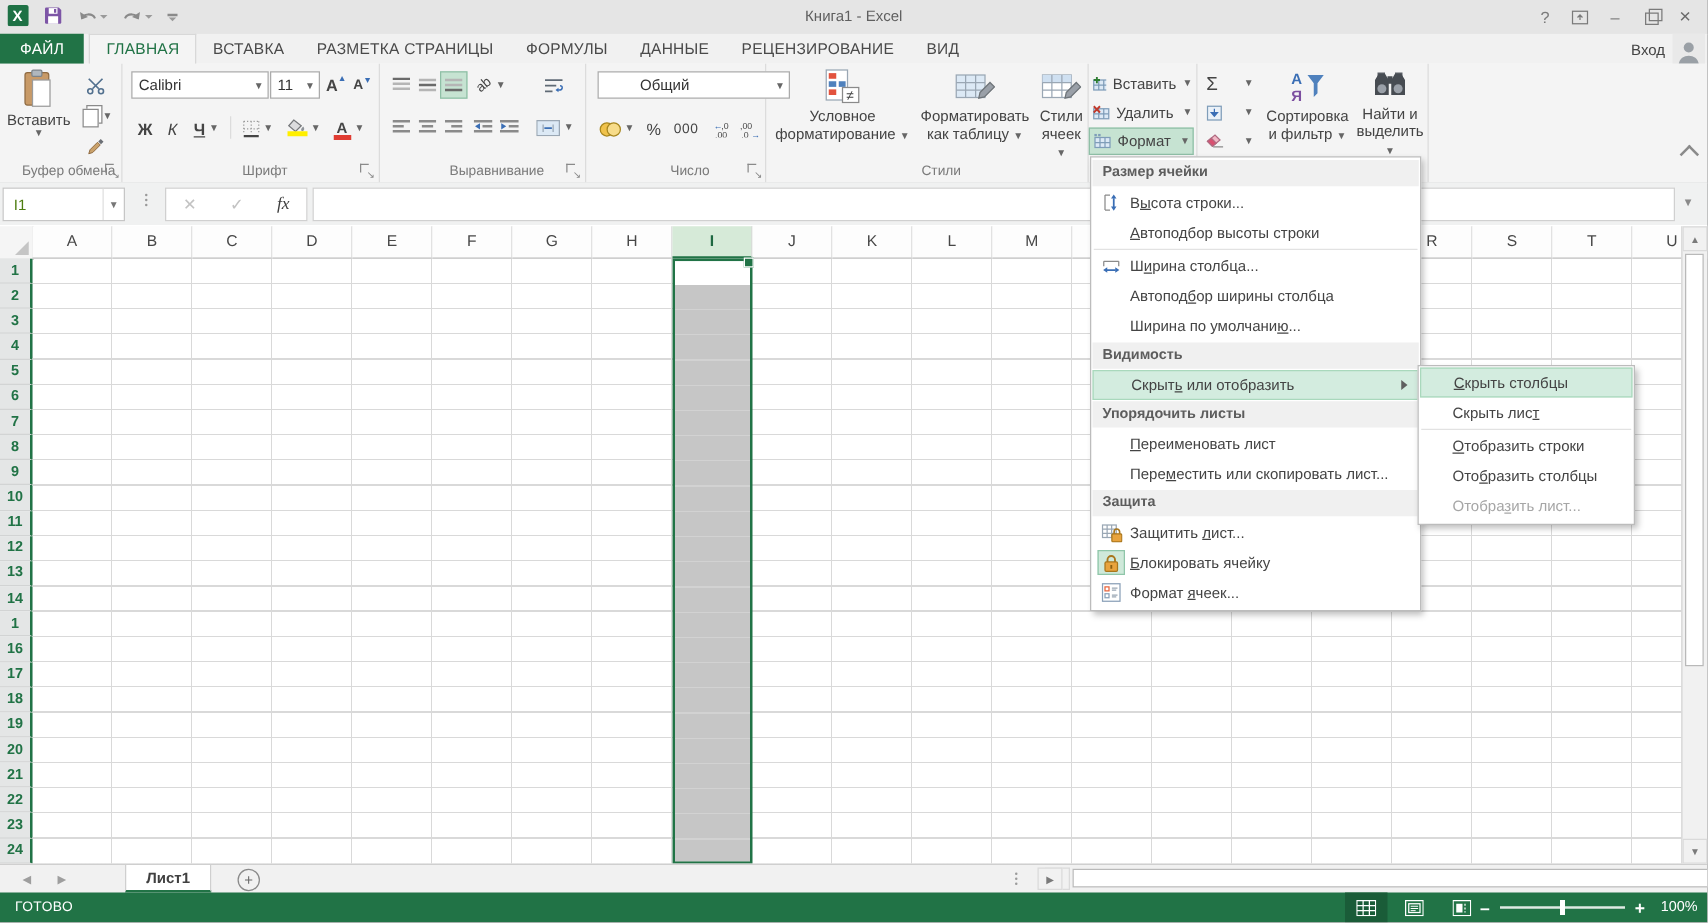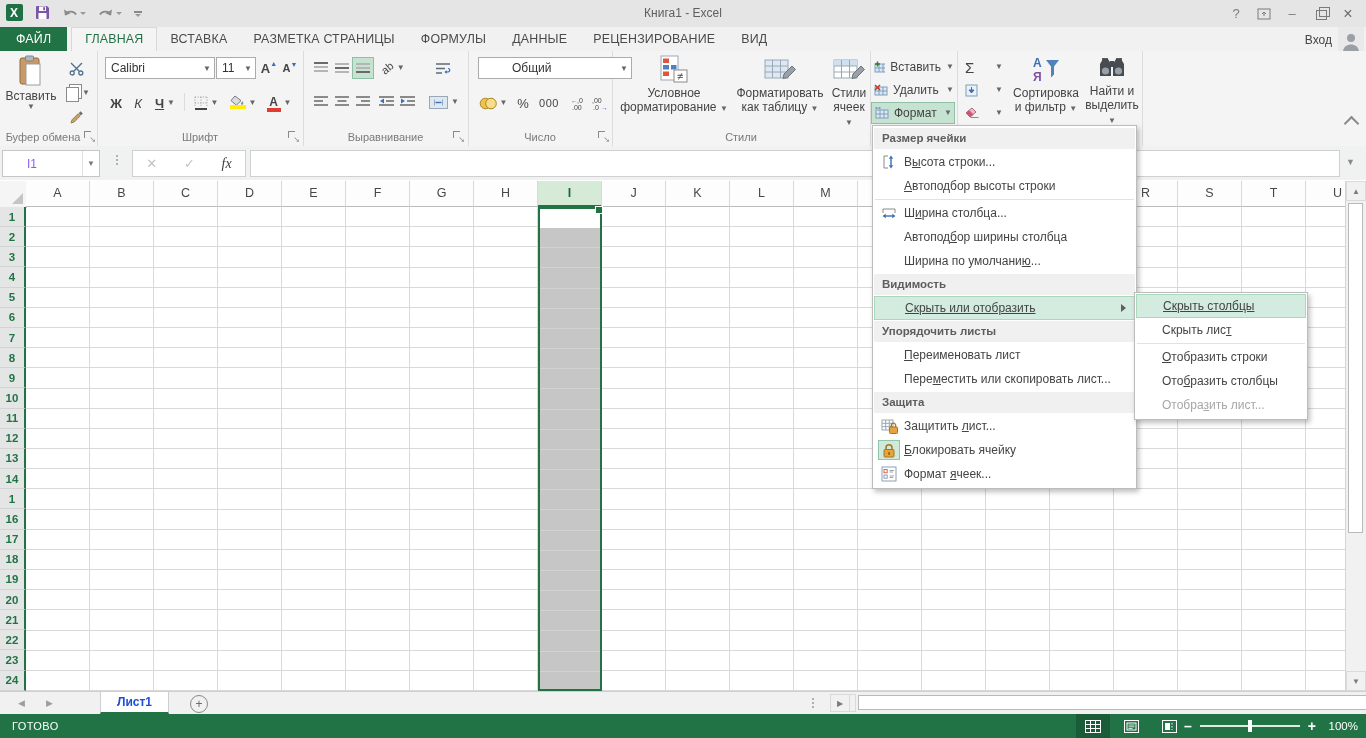--- a/index.html
+++ b/index.html
@@ -26,42 +26,42 @@
   #tabs{display:flex;height:24px;align-items:stretch;}
   .tab{padding:0 13px;line-height:24px;font-size:12.4px;color:#4a4a4a;letter-spacing:.2px;}
   .tab.file{background:#217346;color:#fff;margin-right:4px;padding:0 16px;}
   .tab.active{background:#f4f4f4;color:#217346;border:1px solid #d8d8d8;border-bottom:none;line-height:22px;}
   #signin{position:absolute;right:34px;top:3px;height:20px;line-height:20px;color:#444;}
   .avatar{position:absolute;right:2px;top:0px;width:26px;height:24px;background:#e9e9e9;display:flex;align-items:flex-end;justify-content:center;overflow:hidden;}
 
   
   #ribbon{position:absolute;left:0;top:51px;width:1366px;height:95px;background:#f4f4f4;border-bottom:1px solid #d2d2d2;}
   .group{position:absolute;top:0;height:95px;border-right:1px solid #dcdcdc;}
-  .glabel{position:absolute;bottom:3px;left:0;width:100%;text-align:center;font-size:11px;color:#7a7a7a;}
+  .glabel{position:absolute;bottom:3px;left:12px;width:100%;text-align:center;font-size:11px;color:#7a7a7a;}
   .launcher{position:absolute;bottom:4px;width:11px;height:11px;}
   .launcher:before{content:"";position:absolute;left:0;top:0;width:6px;height:6px;border-left:1px solid #8a8a8a;border-top:1px solid #8a8a8a;}
   .launcher:after{content:"\2198";position:absolute;right:-1px;bottom:-2px;font-size:8px;color:#8a8a8a;}
   .rbtn{position:absolute;display:flex;align-items:center;justify-content:center;border:1px solid transparent;}
   .rbtn.sel{background:#c6e3d2;border-color:#8fbfa6;}
   .combo{position:absolute;background:#fff;border:1px solid #ababab;height:20px;display:flex;align-items:center;font-size:12px;color:#333;}
   .combo .ctext{flex:1;padding-left:5px;white-space:nowrap;overflow:hidden;}
   .combo .cda{width:14px;text-align:center;color:#666;font-size:8px;}
   .bigbtn{position:absolute;display:flex;flex-direction:column;align-items:center;color:#444;}
   .bigbtn .blabel{font-size:12px;line-height:13px;text-align:center;}
   .da8{font-size:8px;color:#666;line-height:8px;}
   .fontletter{font-weight:bold;font-size:13px;color:#444;}
   .colorbar{position:absolute;left:2px;right:2px;bottom:2px;height:4px;}
   .twoline{font-size:12px;line-height:14px;text-align:center;color:#444;}
   .smallrow{position:absolute;height:22px;display:flex;align-items:center;gap:5px;font-size:12px;color:#444;}
   .chevron-up{width:9px;height:9px;border-left:2px solid #8a8a8a;border-top:2px solid #8a8a8a;transform:rotate(45deg);}
 
   
   #fbar{position:absolute;left:0;top:146px;width:1366px;height:34px;background:#f0f1f1;border-bottom:1px solid #d9d9d9;}
   #namebox{position:absolute;left:2px;top:4px;width:96px;height:25px;background:#fff;border:1px solid #c6c6c6;display:flex;align-items:center;}
-  #namebox .nb-text{flex:1;padding-left:24px;color:#8b5cf6;}
+  #namebox .nb-text{flex:1;padding-left:8px;color:#4d7c0f;}
   #namebox .nb-da{width:16px;height:100%;display:flex;align-items:center;justify-content:center;border-left:1px solid #e0e0e0;color:#777;font-size:8px;}
   .grip{display:flex;flex-direction:column;gap:2px;align-items:center;}
   .grip i{width:2px;height:2px;border-radius:50%;background:#9a9a9a;}
   #fx-panel{position:absolute;left:132px;top:4px;width:112px;height:25px;background:#fff;border:1px solid #d0d0d0;display:flex;align-items:center;justify-content:space-around;}
   #fx-panel .dim{color:#c3c3c3;font-size:13px;}
   #fx-panel .fx{font-family:"Liberation Serif","DejaVu Serif",serif;font-style:italic;font-size:14px;color:#3e3e3e;}
   #fvalue{position:absolute;left:250px;top:4px;width:1088px;height:25px;background:#fff;border:1px solid #d0d0d0;}
 
   
   #gridarea{position:absolute;left:0;top:180px;width:1366px;height:511px;background:#fff;overflow:hidden;}
@@ -82,21 +82,21 @@
   #fillhandle{position:absolute;right:-3px;top:-3px;width:6px;height:6px;background:#217346;border:1px solid #fff;}
 
   
   #vscroll{position:absolute;right:0;top:1px;width:20px;height:510px;background:#f1f1f1;border-left:1px solid #d4d4d4;}
   .scroll-arrow{position:absolute;left:0;width:20px;height:20px;display:flex;align-items:center;justify-content:center;color:#7a7a7a;font-size:8px;background:#f1f1f1;border:1px solid #dadada;box-sizing:border-box;}
   #vthumb{position:absolute;left:2px;top:22px;width:15px;height:330px;background:#fff;border:1px solid #b9b9b9;box-sizing:border-box;}
 
   
   #sheetrow{position:absolute;left:0;top:691px;width:1366px;height:23px;background:#f1f1f1;border-top:1px solid #cfcfcf;}
   .navarr{position:absolute;top:0;height:22px;display:flex;align-items:center;color:#9e9e9e;font-size:9px;}
-  #sheettab{position:absolute;left:100px;top:0;height:22px;padding:0 16px;background:#fff;border-left:1px solid #cfcfcf;border-right:1px solid #cfcfcf;border-bottom:2px solid #217346;box-sizing:border-box;display:flex;align-items:center;color:#1d4ed8;font-weight:bold;font-size:12px;}
+  #sheettab{position:absolute;left:100px;top:0;height:22px;padding:0 16px;background:#fff;border-left:1px solid #cfcfcf;border-right:1px solid #cfcfcf;border-bottom:2px solid #217346;box-sizing:border-box;display:flex;align-items:center;color:#404040;font-weight:bold;font-size:12px;}
   #addsheet{position:absolute;left:190px;top:3px;width:16px;height:16px;border:1px solid #8a8a8a;border-radius:50%;color:#6a6a6a;display:flex;align-items:center;justify-content:center;font-size:12px;line-height:1;}
   #hscroll{position:absolute;left:830px;top:0;right:0;height:22px;}
   #hleft{position:absolute;left:6px;top:2px;width:20px;height:18px;}
   #hthumb{position:absolute;left:28px;top:3px;width:1272px- ;width:1274px;height:15px;background:#fff;border:1px solid #b9b9b9;box-sizing:border-box;}
   #hright{position:absolute;right:10px;top:2px;width:20px;height:18px;}
 
   
   #statusbar{position:absolute;left:0;top:714px;width:1366px;height:24px;background:#217346;color:#fff;}
   #status-mode{position:absolute;left:12px;top:0;height:24px;line-height:24px;font-size:11px;letter-spacing:.4px;}
   .viewbtn{position:absolute;top:0;width:34px;height:24px;display:flex;align-items:center;justify-content:center;}
@@ -104,21 +104,21 @@
   #zoomctrl{position:absolute;right:8px;top:0;height:24px;display:flex;align-items:center;gap:8px;}
   #zoomctrl .zminus,#zoomctrl .zplus{font-size:14px;font-weight:bold;line-height:1;}
   #ztrack{position:relative;width:100px;height:2px;background:rgba(255,255,255,.85);}
   #zthumb{position:absolute;left:48px;top:-5px;width:4px;height:12px;background:#fff;}
   #zoomlabel{font-size:11.5px;min-width:34px;text-align:right;}
   .menu{position:absolute;background:#fff;border:1px solid #bcbcbc;box-shadow:2px 3px 5px rgba(0,0,0,.25);z-index:50;padding:1px 0 2px 0;}
   #format-menu{left:872px;top:125px;width:263px;}
   #hide-submenu{left:1134px;top:292px;width:172px;}
   .m-header{height:21px;line-height:21px;background:#f0f0f0;color:#5d5d5d;font-weight:bold;font-size:11.5px;padding-left:8px;margin:1px 1px;}
   .m-item{height:24px;display:flex;align-items:center;margin:0 1px;position:relative;color:#444;font-size:12px;}
-  .m-item.hl{background:#d3ecdf;border:1px solid #a9d8bc;height:22px;box-sizing:content-box;text-decoration:underline;}
+  .m-item.hl{background:#d3ecdf;border:1px solid #a9d8bc;height:22px;box-sizing:content-box;}
   .m-item.dis{color:#a6a6a6;}
   .m-icon{width:30px;display:flex;align-items:center;justify-content:center;flex:0 0 30px;}
   .m-icon.boxed{background:#cfe9da;border:1px solid #8fc6a9;width:22px;height:20px;flex:0 0 22px;margin:0 4px;box-sizing:border-box;}
   .m-label{flex:1;white-space:nowrap;}
   .m-arrow{width:0;height:0;border-top:4px solid transparent;border-bottom:4px solid transparent;border-left:5px solid #5f5f5f;margin-right:8px;}
   .m-sep{height:1px;background:#e2e2e2;margin:1px 2px;}
   #hide-submenu .m-icon{flex:0 0 26px;width:26px;}
 </style>
 </head>
 <body>

